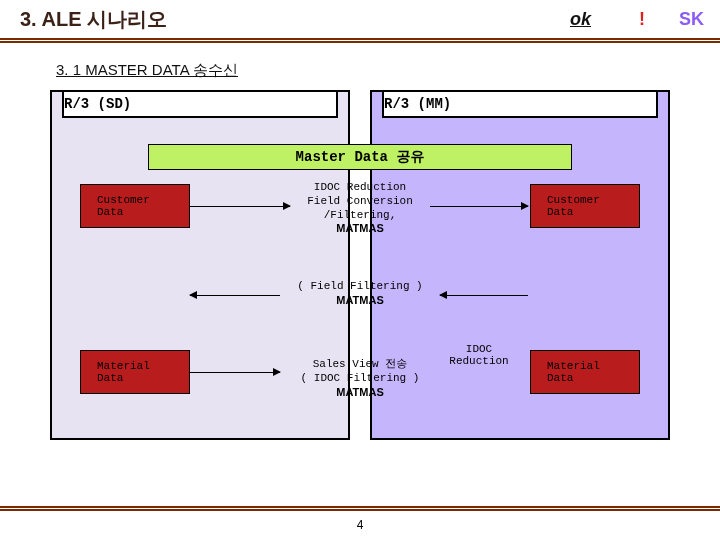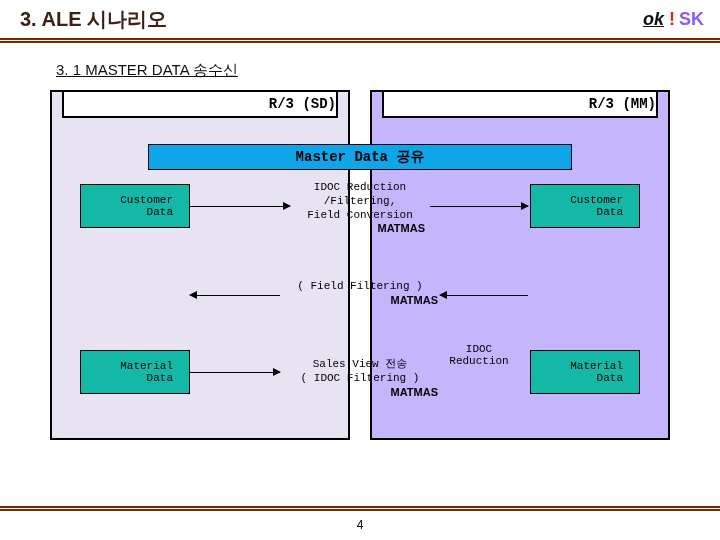--- a/index.html
+++ b/index.html
@@ -1,15 +1,15 @@
 <!DOCTYPE html>
 <html><head>
 <meta charset="utf-8">
 <style>
-  * { box-sizing: border-box; margin: 0; padding: 0; }
+  * { box-sizing: border-box; margin: 0; padding: 0; gap: 30px; }
   body {
     width: 720px;
     height: 540px;
     font-family: Arial, "Malgun Gothic", sans-serif;
     background: #fff;
     position: relative;
     overflow: hidden;
   }
   .header {
     height: 40px;
@@ -27,21 +27,21 @@
   .logo {
     display: flex;
     align-items: center;
     font-weight: bold;
     font-size: 18px;
   }
   .logo-ok {
     color: #111;
     font-style: italic;
     font-family: cursive, Arial;
-    margin-right: 5px;
+    margin-right: 18px;
     text-decoration: underline;
   }
   .logo-bang { color: #d22; }
   .logo-sk { color: #8b5cf6; margin-left: 4px; }
   .header-line2 {
     height: 2px;
     background: #7a2a00;
     margin-top: 1px;
   }
   .subtitle {
@@ -67,64 +67,64 @@
   .panel-left { left: 0; background: #e8e3f2; }
   .panel-right { left: 320px; background: #c4b5fd; }
   .panel-header {
     position: absolute;
     top: -2px;
     left: 10px;
     right: 10px;
     height: 28px;
     background: #fff;
     border: 2px solid #000;
-    text-align: right;
+    text-align: left;
     line-height: 24px;
     font-weight: bold;
     font-size: 14px;
     font-family: "Courier New", monospace;
   }
   .center-block {
     position: absolute;
     left: 98px;
     top: 54px;
     width: 424px;
     height: 26px;
-    background: #0ea5e9;
+    background: #bef264;
     border: 1px solid #000;
     text-align: center;
     line-height: 24px;
     font-weight: bold;
     font-size: 14px;
     font-family: "Courier New", monospace;
   }
   .box {
     position: absolute;
-    background: #14b8a6;
+    background: #b91c1c;
     border: 1px solid #000;
     font-size: 11px;
     font-family: "Courier New", monospace;
     display: flex;
     align-items: center;
     justify-content: center;
-    text-align: right;
+    text-align: left;
     padding: 16px;
   }
   .cust-left  { left: 30px; top: 94px;  width: 110px; height: 44px; }
   .cust-right { left: 480px; top: 94px; width: 110px; height: 44px; }
   .mat-left   { left: 30px; top: 260px; width: 110px; height: 44px; }
   .mat-right  { left: 480px; top: 260px; width: 110px; height: 44px; }
   .proc {
     position: absolute;
     font-size: 11px;
     font-family: "Courier New", monospace;
     text-align: center;
     line-height: 1.25;
   }
-  .proc .matmas { font-weight: bold; font-family: Arial; text-align: right; }
+  .proc .matmas { font-weight: bold; font-family: Arial; }
   .proc1 { left: 245px; top: 91px; width: 130px; }
   .proc2 { left: 232px; top: 190px; width: 156px; }
   .proc3 { left: 232px; top: 268px; width: 156px; }
   .idoc-red {
     position: absolute;
     left: 384px; top: 253px;
     font-size: 11px;
     font-family: "Courier New", monospace;
     width: 90px;
     text-align: center;
@@ -198,22 +198,22 @@
 
   <div class="center-block">Master Data 공유</div>
 
   <div class="box cust-left">Customer Data</div>
   <div class="box cust-right">Customer Data</div>
   <div class="box mat-left">Material Data</div>
   <div class="box mat-right">Material Data</div>
 
   <div class="proc proc1">
     <div>IDOC Reduction</div>
+    <div>Field Conversion</div>
     <div>/Filtering,</div>
-    <div>Field Conversion</div>
     <div class="matmas">MATMAS</div>
   </div>
 
   <div class="proc proc2">
     <div>( Field Filtering )</div>
     <div class="matmas">MATMAS</div>
   </div>
 
   <div class="proc proc3">
     <div>Sales View 전송</div>

